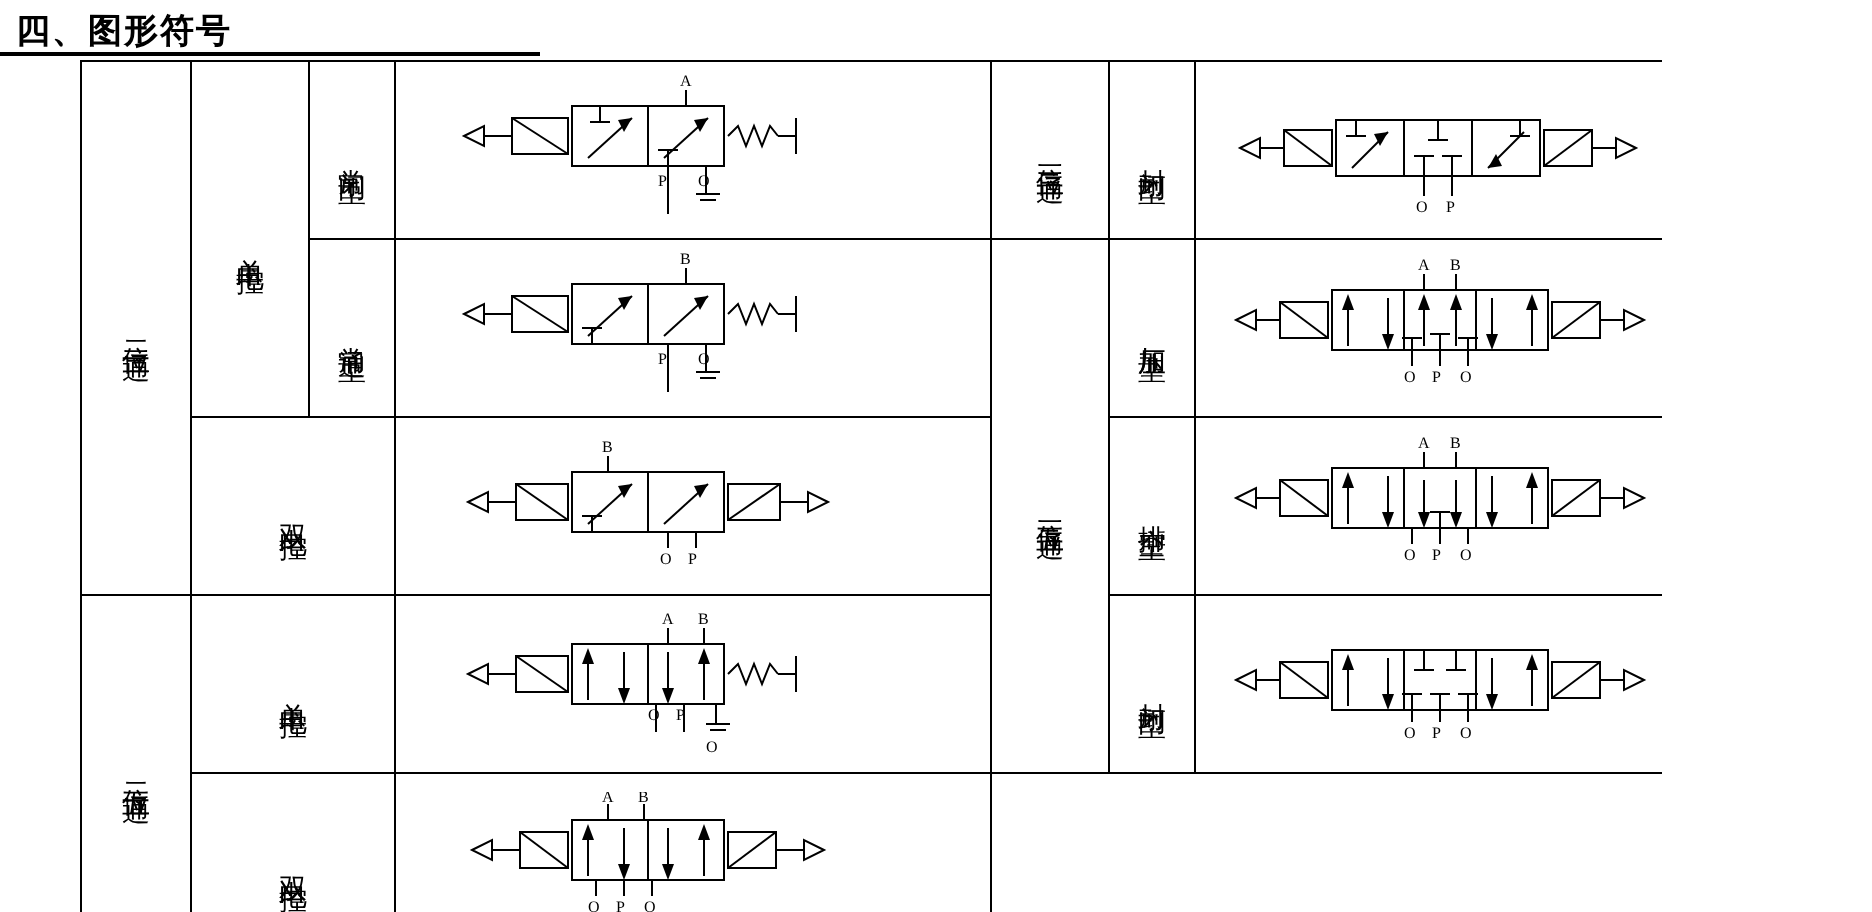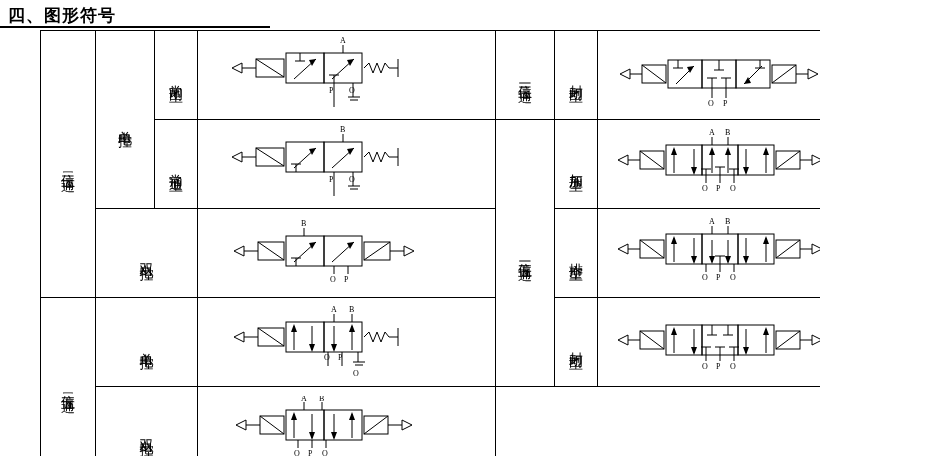--- a/index.html
+++ b/index.html
@@ -1,17 +1,17 @@
 <!DOCTYPE html>
 <html><head>
 <meta charset="utf-8">
 <style>
   html,body{margin:0;padding:0;background:#ffffff;}
   body{width:936px;height:456px;font-family:"Liberation Sans","DejaVu Sans",sans-serif;color:#000;}
-  .page{position:relative;width:820px;height:456px;overflow:hidden;}
+  .page{position:relative;width:820px;height:456px;overflow:hidden;padding-left:11px;}
   .title{position:absolute;left:8px;top:4px;font-size:17px;font-weight:bold;letter-spacing:1px;}
   .title-rule{position:absolute;left:0;top:26px;width:270px;height:2px;background:#000;}
 
   table.grid{position:absolute;left:40px;top:30px;border-collapse:collapse;width:856px;}
   table.grid td{border:1px solid #000;padding:0;vertical-align:middle;text-align:center;}
 
   .vlabel{font-size:14px;line-height:1.35;letter-spacing:2px;writing-mode:vertical-rl;text-orientation:upright;display:inline-block;}
   .vcell{width:54px;}
   .vcell2{width:58px;}
   .sym{position:relative;}

